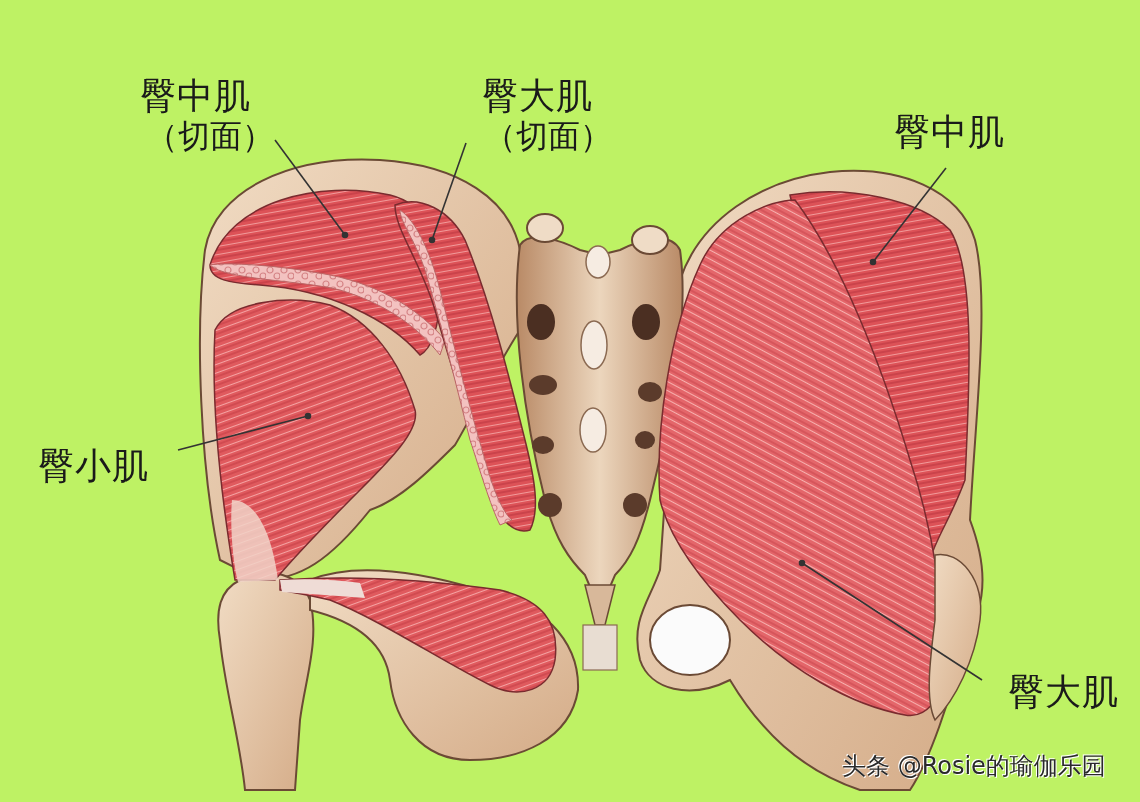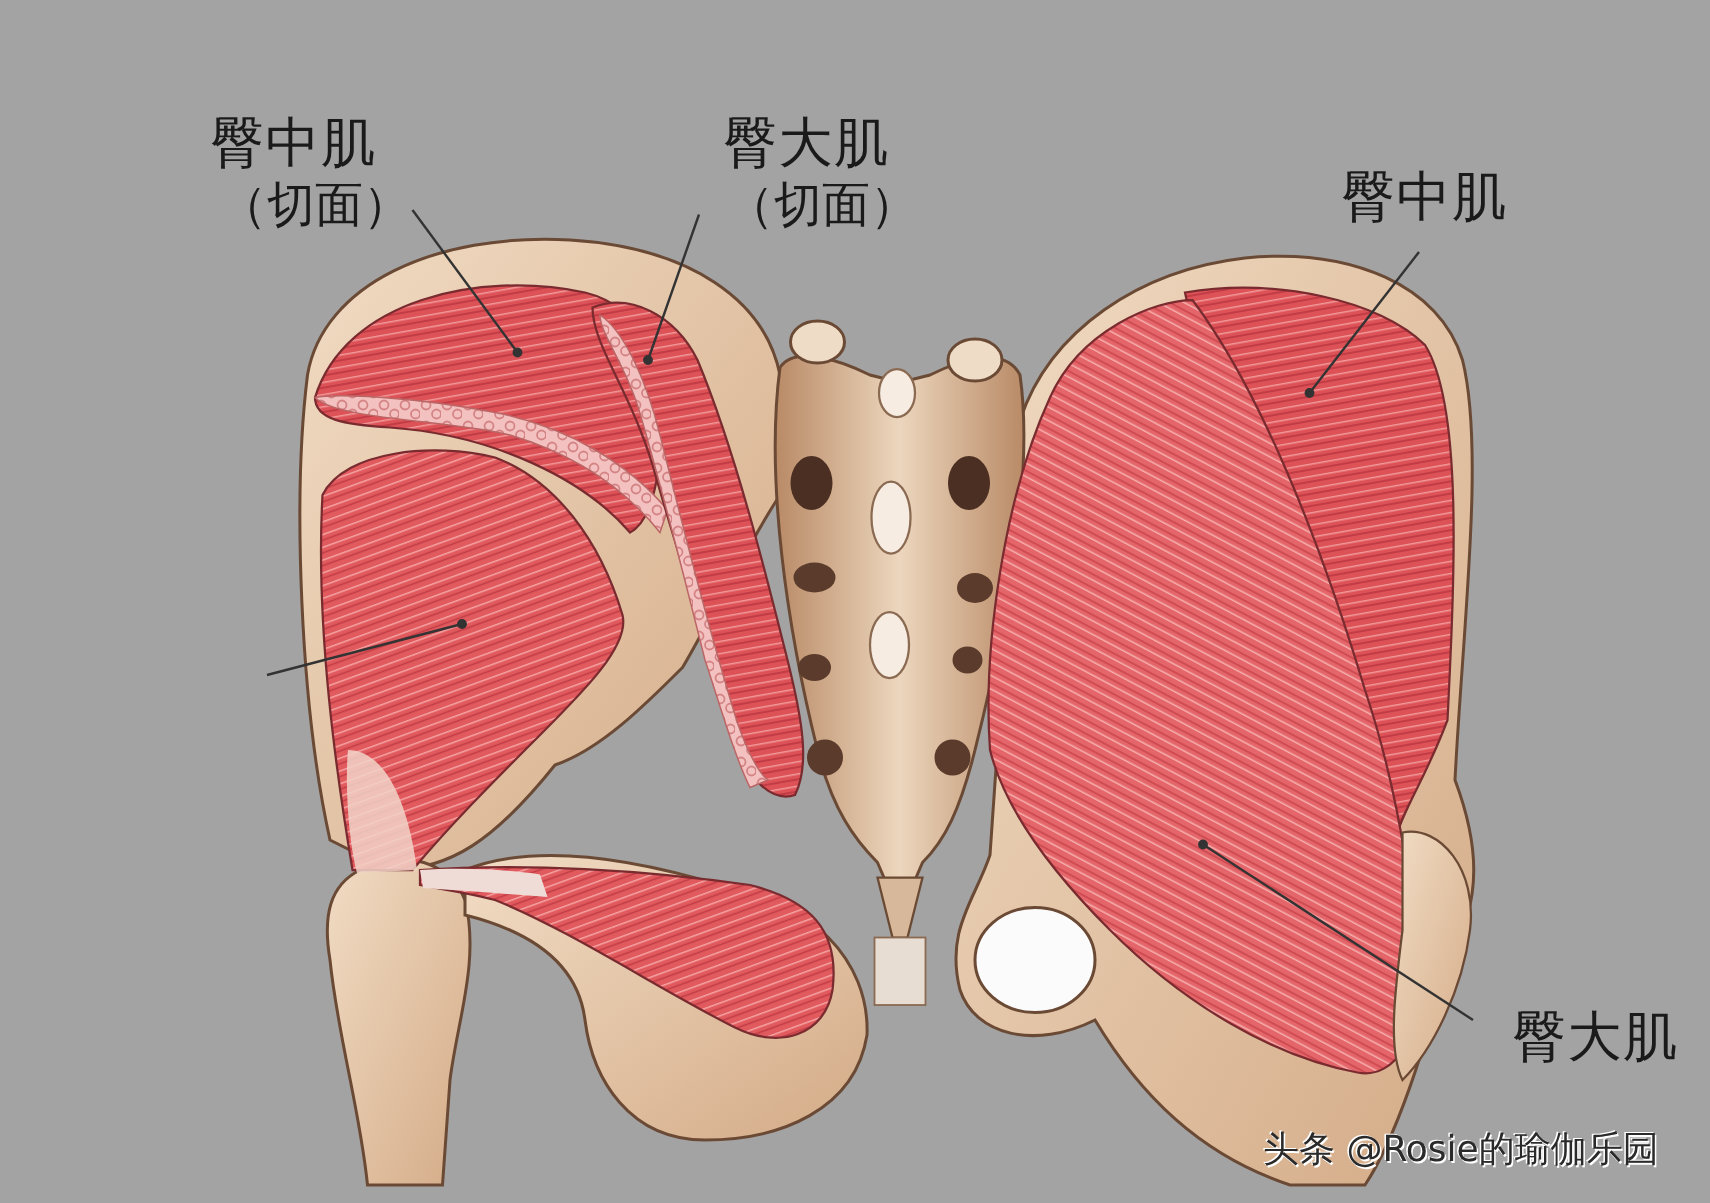--- a/index.html
+++ b/index.html
@@ -1,16 +1,16 @@
 <!DOCTYPE html>
 <html><head>
 <meta charset="utf-8">
 <style>
   html, body { margin: 0; padding: 0; background: #fbfbfb; }
-  #stage { position: relative; width: 1140px; height: 802px; background: #a3a3a3; overflow: hidden; font-family: "DejaVu Sans", sans-serif; }
+  #stage { position: relative; width: 1140px; height: 802px; background: #bef264; overflow: hidden; font-family: "DejaVu Sans", sans-serif; }
   svg#art { position: absolute; left: 0; top: 0; }
   .label { position: absolute; color: #1a1a1a; font-size: 36px; line-height: 40px; letter-spacing: 1px; white-space: nowrap; }
   .sub { position: absolute; color: #1a1a1a; font-size: 32px; line-height: 32px; white-space: nowrap; }
   .watermark { position: absolute; color: #2a2a2a; font-size: 24px; line-height: 28px; white-space: nowrap; text-shadow: 1px 1px 0 #fff, -1px -1px 0 #fff; margin-left: 46px; }
 </style>
 </head>
 <body>
 
 <div id="stage">
 
@@ -111,17 +111,18 @@
   </svg>
 
   <div class="label" style="left:140px; top:76px;">臀中肌</div>
   <div class="sub" style="left:146px; top:120px;">（切面）</div>
 
   <div class="label" style="left:482px; top:76px;">臀大肌</div>
   <div class="sub" style="left:484px; top:120px;">（切面）</div>
 
   <div class="label" style="left:894px; top:112px;">臀中肌</div>
 
+  <div class="label" style="left:38px; top:446px;">臀小肌</div>
 
   <div class="label" style="left:1008px; top:672px;">臀大肌</div>
 
   <div class="watermark" style="left:796px; top:752px;">头条 @Rosie的瑜伽乐园</div>
 </div>
 
 </body></html>

